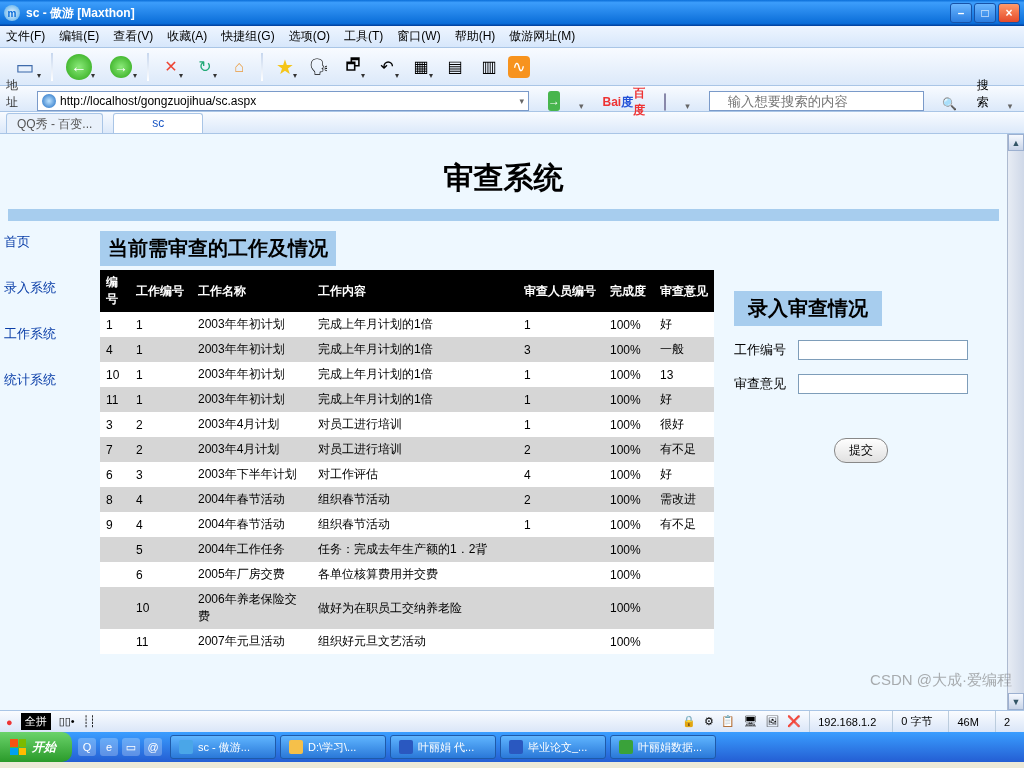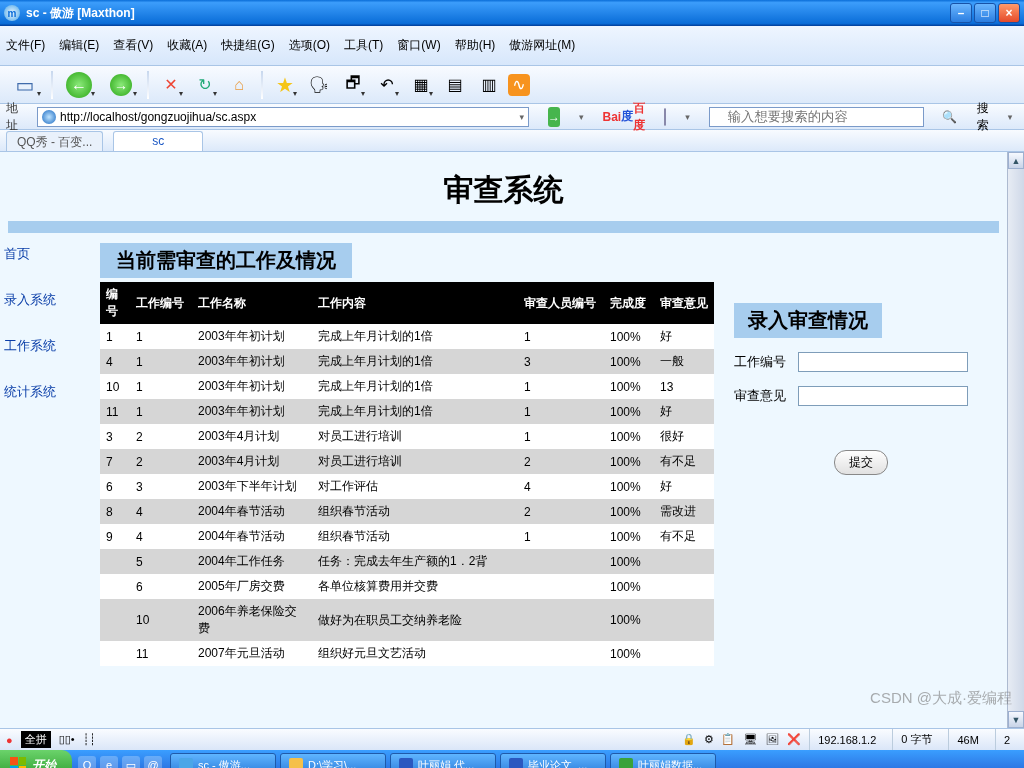--- a/index.html
+++ b/index.html
@@ -8,39 +8,39 @@
 
 .titlebar { background: linear-gradient(to bottom,#0a6dd8,#3c9dfb 10%,#0a6dd8 90%,#003b97); height: 26px; display: flex; align-items: center; padding: 0 4px; color: #fff; font-weight: bold; }
 .titlebar .maxicon { width: 16px; height: 16px; background: radial-gradient(#eaf6ff,#4aa6e8); border-radius: 50%; margin-right: 6px; display:inline-flex;align-items:center;justify-content:center;font-size:10px;color:#0a6dd8;font-weight:bold;}
 .titlebar .title { flex: 1; color:#fff; }
 .winbtns { display: flex; gap: 2px; }
 .winbtn { width: 22px; height: 20px; border-radius: 3px; display: flex; align-items: center; justify-content: center; font-size: 12px; font-weight: bold; color: #fff; border:1px solid #1752a7;}
 .winbtn.min,.winbtn.max{ background: linear-gradient(#6ab6ff,#2a7de0); }
 .winbtn.close{ background: linear-gradient(#ff9a6a,#e44a2a); }
 
 
-.menubar { background: linear-gradient(#eef5ff,#d7e7fb); height: 40px; display: flex; align-items: center; padding: 0 6px; border-bottom: 1px solid #a9c5e6; }
+.menubar { background: linear-gradient(#eef5ff,#d7e7fb); height: 22px; display: flex; align-items: center; padding: 0 6px; border-bottom: 1px solid #a9c5e6; }
 .menubar span { margin-right: 14px; cursor: default; }
 
 
 .toolbar { background: linear-gradient(#f8fbff,#dce9fa); height: 38px; display: flex; align-items: center; padding: 0 6px; border-bottom: 1px solid #a9c5e6; gap:4px;}
 .tbtn { width: 30px; height: 30px; border: 1px solid transparent; border-radius: 3px; display: flex; align-items: center; justify-content: center; font-size:16px; position:relative;}
 .tbtn.big{width:38px}
 .tbtn .dd{font-size:8px;position:absolute;right:2px;bottom:1px;color:#333}
 .sep{width:2px;height:28px;background:linear-gradient(#c7d7ee,#fff);margin:0 3px}
 .newdoc{color:#3f6bab;font-size:20px}
 .back{color:#fff;background:radial-gradient(#8bea7a,#2aa515);border-radius:50%;width:26px;height:26px;display:flex;align-items:center;justify-content:center}
 .fwd{color:#fff;background:radial-gradient(#8bea7a,#2aa515);border-radius:50%;width:22px;height:22px;display:flex;align-items:center;justify-content:center;font-size:14px}
 .stop{color:#e43}
 .refresh{color:#2a7}
 .home{color:#e99a3d}
 .star{color:#f5c518;font-size:20px}
 
 
-.addrrow{background:linear-gradient(#f8fbff,#dce9fa);height:26px;display:flex;align-items:center;padding:0 6px;border-bottom:1px solid #a9c5e6;gap:19px}
+.addrrow{background:linear-gradient(#f8fbff,#dce9fa);height:26px;display:flex;align-items:flex-end;padding:0 6px;border-bottom:1px solid #a9c5e6;gap:19px}
 .addrrow .lbl{color:#333}
 .addrinput{flex:0 0 492px;background:#fff;border:1px solid #7a9ac9;height:20px;display:flex;align-items:center;padding:0 4px;font-size:12px}
 .addrinput .earth{width:14px;height:14px;background:radial-gradient(#bfe4ff,#1767c0);border-radius:50%;margin-right:4px}
 .gobtn{width:20px;height:20px;background:#47b54d;color:#fff;display:flex;align-items:center;justify-content:center;border-radius:3px}
 .baidu{width:60px;height:18px;color:#e33;font-weight:bold;display:flex;align-items:center}
 .spy{width:18px;height:18px;border:1px solid #88a;border-radius:3px}
 .searchinput{flex:0 0 130px;background:#fff;border:1px solid #7a9ac9;height:20px;padding:0 18px;color:#ec4899}
 .magnify{color:#444}
 
 
@@ -48,29 +48,29 @@
 .tab{height:20px;padding:2px 10px;font-size:12px;border:1px solid #a9c5e6;border-bottom:none;background:#e9f1fb;margin-right:10px;border-radius:3px 3px 0 0;color:#555;min-width:90px;text-align:center}
 .tab.active{background:#fff;color:#1b57c4}
 
 
 .viewport{position:relative;height:576px;background:#eef8ff;display:flex}
 .vscroll{width:17px;background:linear-gradient(to right,#e7ecf4,#cfd8e8);border-left:1px solid #adbad0;display:flex;flex-direction:column}
 .vscroll .arrow{height:17px;background:linear-gradient(#f6f9ff,#c8d4e8);border:1px solid #9cb0d0;display:flex;align-items:center;justify-content:center;font-size:9px;color:#356}
 .vscroll .track{flex:1}
 .page{flex:1;overflow:hidden}
 
-.pagetitle{text-align:center;font-family:STXingkai,KaiTi,serif;font-size:30px;font-weight:bold;padding:18px 0 6px;color:#000}
+.pagetitle{text-align:center;font-family:STXingkai,KaiTi,serif;font-size:30px;font-weight:bold;padding:24px 0 6px;color:#000}
 .hr1{height:12px;background:#a7cdee;margin:4px 8px 10px}
 
 .maingrid{display:flex;padding:0 0 0 4px}
 .sidenav{width:96px;padding-top:2px}
 .sidenav a{display:block;color:#0a3ea8;margin-bottom:28px;text-decoration:none;font-size:13px}
 
 .center{width:614px}
-.sectitle{background:#a7cdee;font-family:STXingkai,KaiTi,serif;font-size:20px;font-weight:bold;padding:4px 16px;display:inline-block;margin-bottom:4px;color:#000}
+.sectitle{background:#a7cdee;font-family:STXingkai,KaiTi,serif;font-size:20px;font-weight:bold;padding:4px 8px;display:inline-block;margin-bottom:4px;color:#000}
 
 table.data{border-collapse:collapse;width:100%;font-size:12px}
 table.data th{background:#000;color:#fff;text-align:left;padding:4px 6px;font-weight:bold}
 table.data td{padding:4px 6px;color:#000}
 table.data tr.odd td{background:#fff}
 table.data tr.even td{background:#d6d6d6}
 
 .rightpane{flex:1;padding:60px 20px 0 20px}
 .rtitle{background:#a7cdee;font-family:Liberation Mono, monospace;font-size:20px;font-weight:bold;padding:4px 14px;display:inline-block;color:#000;margin-bottom:14px}
 .frow{display:flex;align-items:center;margin-bottom:14px}

